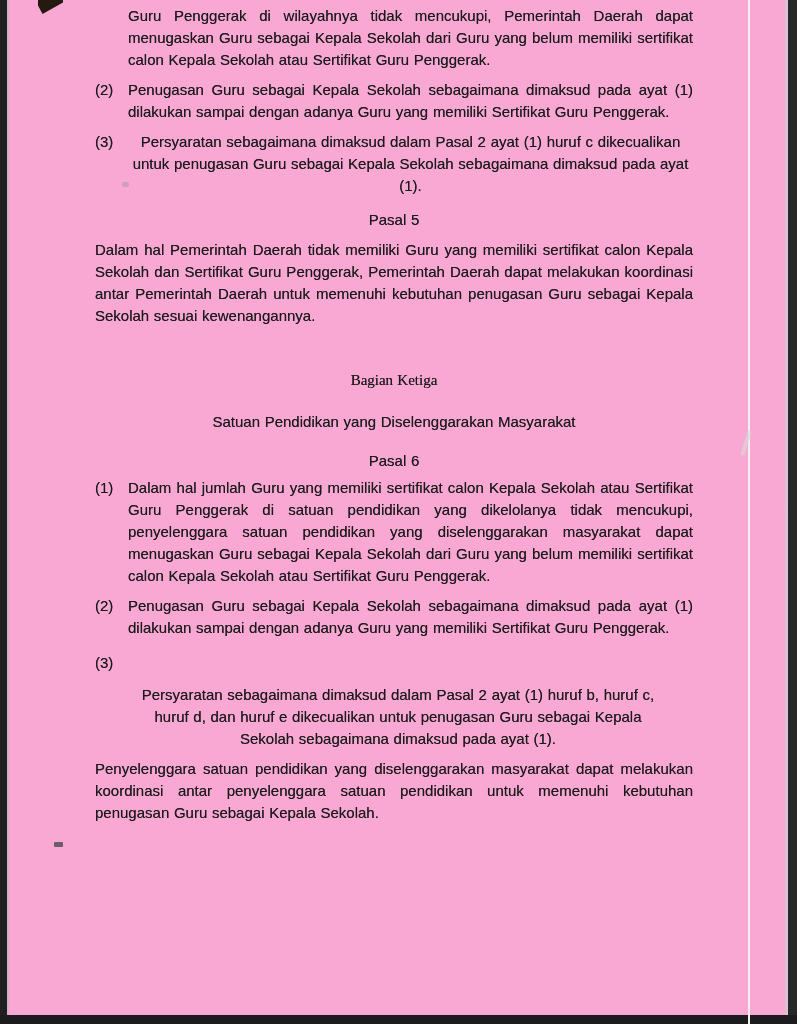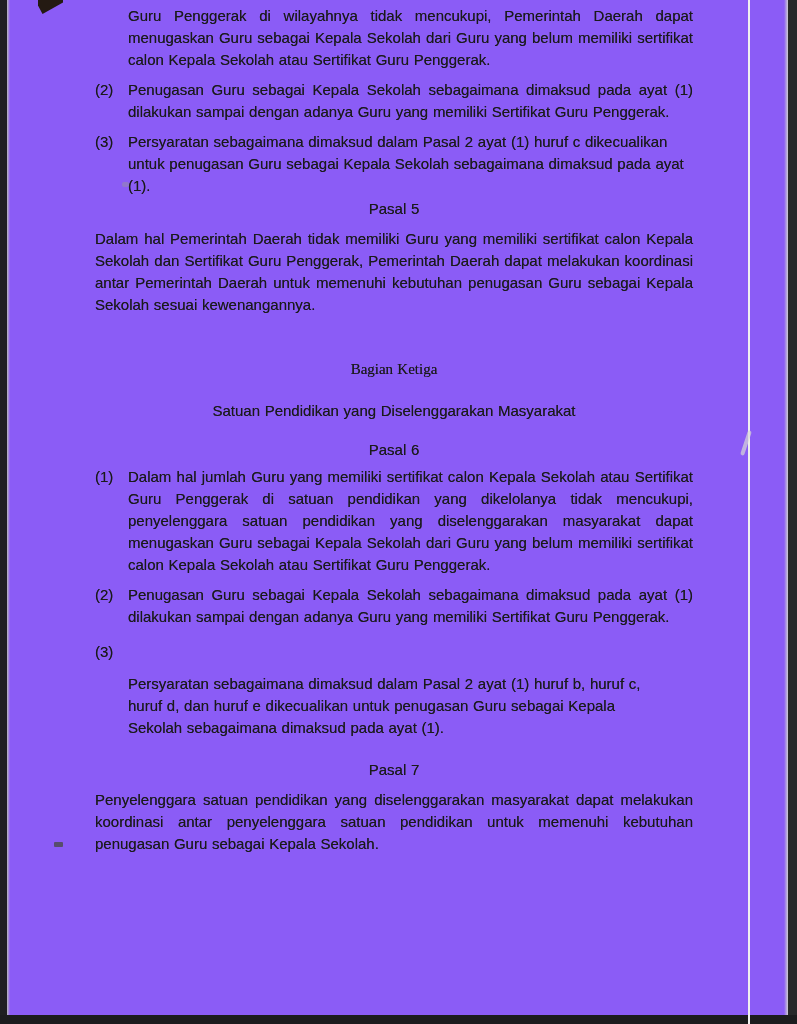--- a/index.html
+++ b/index.html
@@ -1,19 +1,19 @@
 <!DOCTYPE html>
 <html><head>
 <meta charset="utf-8">
 <style>
   html,body{margin:0;padding:0;background:#e9e9e9;}
   .page{
     position:relative;
     width:797px;height:1024px;
-    background:#8b5cf6;
+    background:#f9a8d4;
     overflow:hidden;
     font-family:"Liberation Sans","DejaVu Sans",sans-serif;
     color:#1a1a1a;
   }
   
   .edge-left{position:absolute;left:0;top:0;width:7px;height:1024px;background:#1f1f21;}
   .edge-left-soft{position:absolute;left:7px;top:0;width:3px;height:1024px;background:linear-gradient(to right,#b9b9b9,rgba(252,252,252,0));}
   .edge-right{position:absolute;right:0;top:0;width:9px;height:1024px;background:#28282a;}
   .edge-right-soft{position:absolute;right:9px;top:0;width:4px;height:1024px;background:linear-gradient(to left,#cfcfcf,rgba(252,252,252,0));}
   .edge-bottom{position:absolute;left:0;bottom:0;width:797px;height:9px;background:#1c1c1e;}
@@ -31,24 +31,24 @@
 
   
   .content{
     position:absolute;left:95px;top:5px;width:598px;
     font-size:15px;line-height:22px;
     text-shadow:0 0 .6px rgba(25,25,25,.7);
     word-spacing:.5px;
   }
   .item{display:flex;align-items:flex-start;margin-top:8px;}
   .item-num{flex:0 0 33px;}
-  .item-text{flex:1;}
+  .item-text{flex:1;text-align:center;}
   .just{text-align:justify;}
   .heading{text-align:center;}
-  .h-pasal5{margin-top:1px;}
+  .h-pasal5{margin-top:12px;}
   .p-pasal5{margin-top:8px;}
   .h-bagian{margin-top:42px;font-family:Liberation Serif, serif;}
   .h-bagian-sub{margin-top:20px;}
   .h-pasal6{margin-top:17px;text-align:center;}
   .pasal6-item1{margin-top:5px;}
   .pasal6-item3{margin-top:13px;}
   .pasal6-item3 .item-text{width:540px;flex:0 0 540px;margin-top:32px;}
   .h-pasal7{margin-top:20px;}
   .p-pasal7{margin-top:8px;}
 </style>
@@ -101,17 +101,16 @@
     <div class="item">
       <span class="item-num">(2)</span>
       <span class="item-text just">Penugasan Guru sebagai Kepala Sekolah sebagaimana dimaksud pada ayat (1) dilakukan sampai dengan adanya Guru yang memiliki Sertifikat Guru Penggerak.</span>
     </div>
 
     <div class="item pasal6-item3">
       <span class="item-num">(3)</span>
       <span class="item-text">Persyaratan sebagaimana dimaksud dalam Pasal 2 ayat (1) huruf b, huruf c, huruf d, dan huruf e dikecualikan untuk penugasan Guru sebagai Kepala Sekolah sebagaimana dimaksud pada ayat (1).</span>
     </div>
 
-    <div class="heading h-pasal7">Pasal 7</div>
     <div class="just p-pasal7">Penyelenggara satuan pendidikan yang diselenggarakan masyarakat dapat melakukan koordinasi antar penyelenggara satuan pendidikan untuk memenuhi kebutuhan penugasan Guru sebagai Kepala Sekolah.</div>
 
   </div>
 </div>
 
 </body></html>

